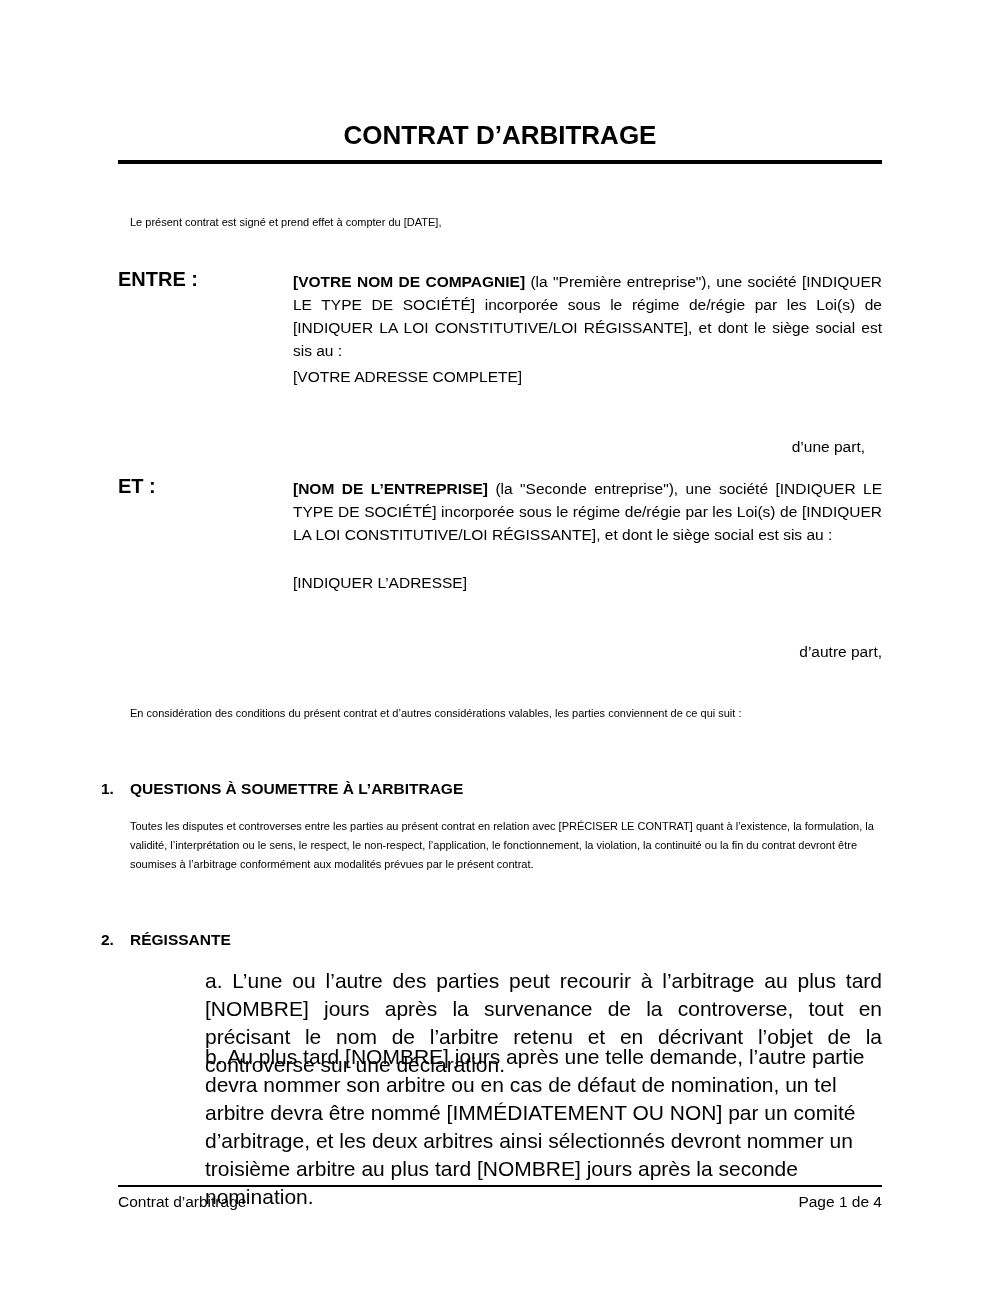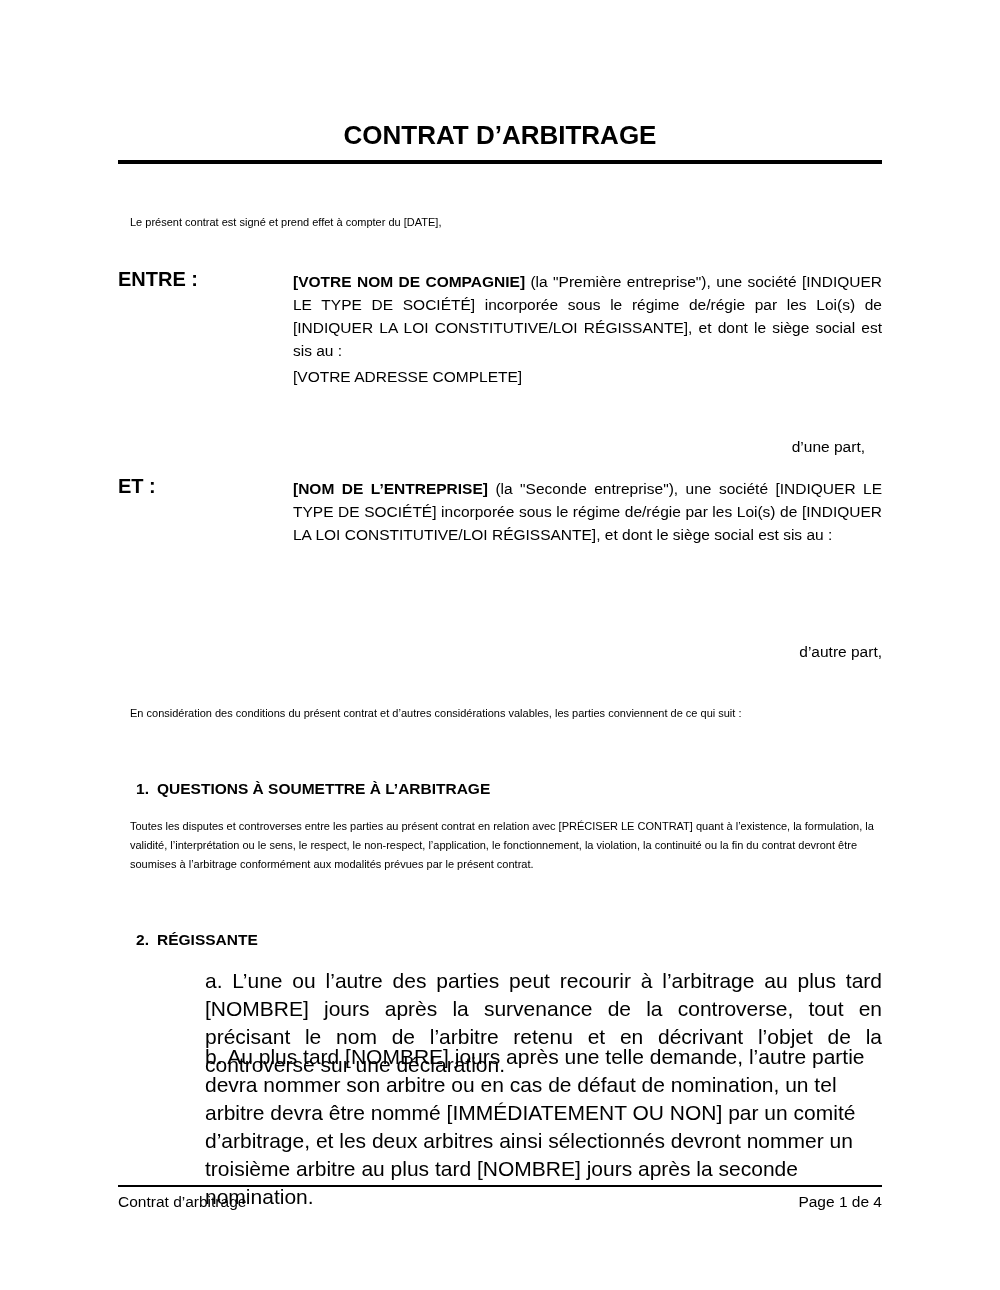--- a/index.html
+++ b/index.html
@@ -7,21 +7,21 @@
            font-family: "Liberation Sans", sans-serif; color: #000; }
     .page { position: absolute; left: 0; top: 0; width: 1000px; height: 1290px; }
     .abs { position: absolute; }
     .title { left: 118px; width: 764px; top: 118px; text-align: center;
              font-size: 26px; font-weight: bold; letter-spacing: 0px; line-height: 34px; }
     .title-rule { left: 118px; width: 764px; top: 160px; height: 4px; background: #000; }
     .bold { font-weight: bold; }
     .party-label { left: 118px; font-size: 20px; font-weight: bold; line-height: 19px; }
     .party-body { left: 293px; width: 589px; text-align: justify; font-size: 15.5px; line-height: 23px; }
     .right { text-align: right; margin-top: 32px; }
-    .section-title { left: 128px; font-size: 15.5px; font-weight: bold; line-height: 19px; text-align: center; }
+    .section-title { left: 101px; font-size: 15.5px; font-weight: bold; line-height: 19px; }
     .section-title .num { display: inline-block; width: 29px; }
     .para { left: 118px; width: 764px; font-size: 11px; line-height: 19px; margin-left: 12px; }
     .sub { left: 205px; width: 677px; font-size: 21px; line-height: 28px; }
     .justify { text-align: justify; }
     .footer-rule { left: 118px; width: 764px; top: 1185px; height: 2px; background: #000; }
     .footer { left: 118px; width: 764px; top: 1192px; font-size: 15.5px; line-height: 19px;
               display: flex; justify-content: space-between; }
   </style>
 </head>
 <body>
@@ -37,20 +37,21 @@
   <div class="abs party-body" style="top:270px;">
     <span class="bold">[VOTRE NOM DE COMPAGNIE]</span><span> (la "Première entreprise"), une société [INDIQUER LE TYPE DE SOCIÉTÉ] incorporée sous le régime de/régie par les Loi(s) de [INDIQUER LA LOI CONSTITUTIVE/LOI RÉGISSANTE], et dont le siège social est sis au :</span>
   </div>
   <div class="abs party-body" style="top:365px;">[VOTRE ADRESSE COMPLETE]</div>
   <div class="abs party-body right" style="top:403px; width:572px;">d’une part,</div>
 
   <div class="abs party-label" style="top:477px;">ET :</div>
   <div class="abs party-body" style="top:477px;">
     <span class="bold">[NOM DE L’ENTREPRISE]</span><span> (la "Seconde entreprise"), une société [INDIQUER LE TYPE DE SOCIÉTÉ] incorporée sous le régime de/régie par les Loi(s) de [INDIQUER LA LOI CONSTITUTIVE/LOI RÉGISSANTE], et dont le siège social est sis au :</span>
   </div>
+  <div class="abs party-body" style="top:571px;">[INDIQUER L’ADRESSE]</div>
   <div class="abs para" style="top:704px; width:740px;">En considération des conditions du présent contrat et d’autres considérations valables, les parties conviennent de ce qui suit :</div>
 
   <div class="abs party-body right" style="top:608px;">d’autre part,</div>
 
   <div class="abs section-title" style="top:779px;">
     <span class="num">1.</span><span>QUESTIONS À SOUMETTRE À L’ARBITRAGE</span>
   </div>
   <div class="abs para" style="top:817px; width:756px;">Toutes les disputes et controverses entre les parties au présent contrat en relation avec [PRÉCISER LE CONTRAT] quant à l’existence, la formulation, la validité, l’interprétation ou le sens, le respect, le non-respect, l’application, le fonctionnement, la violation, la continuité ou la fin du contrat devront être soumises à l’arbitrage conformément aux modalités prévues par le présent contrat.</div>
 
   <div class="abs section-title" style="top:930px;">

